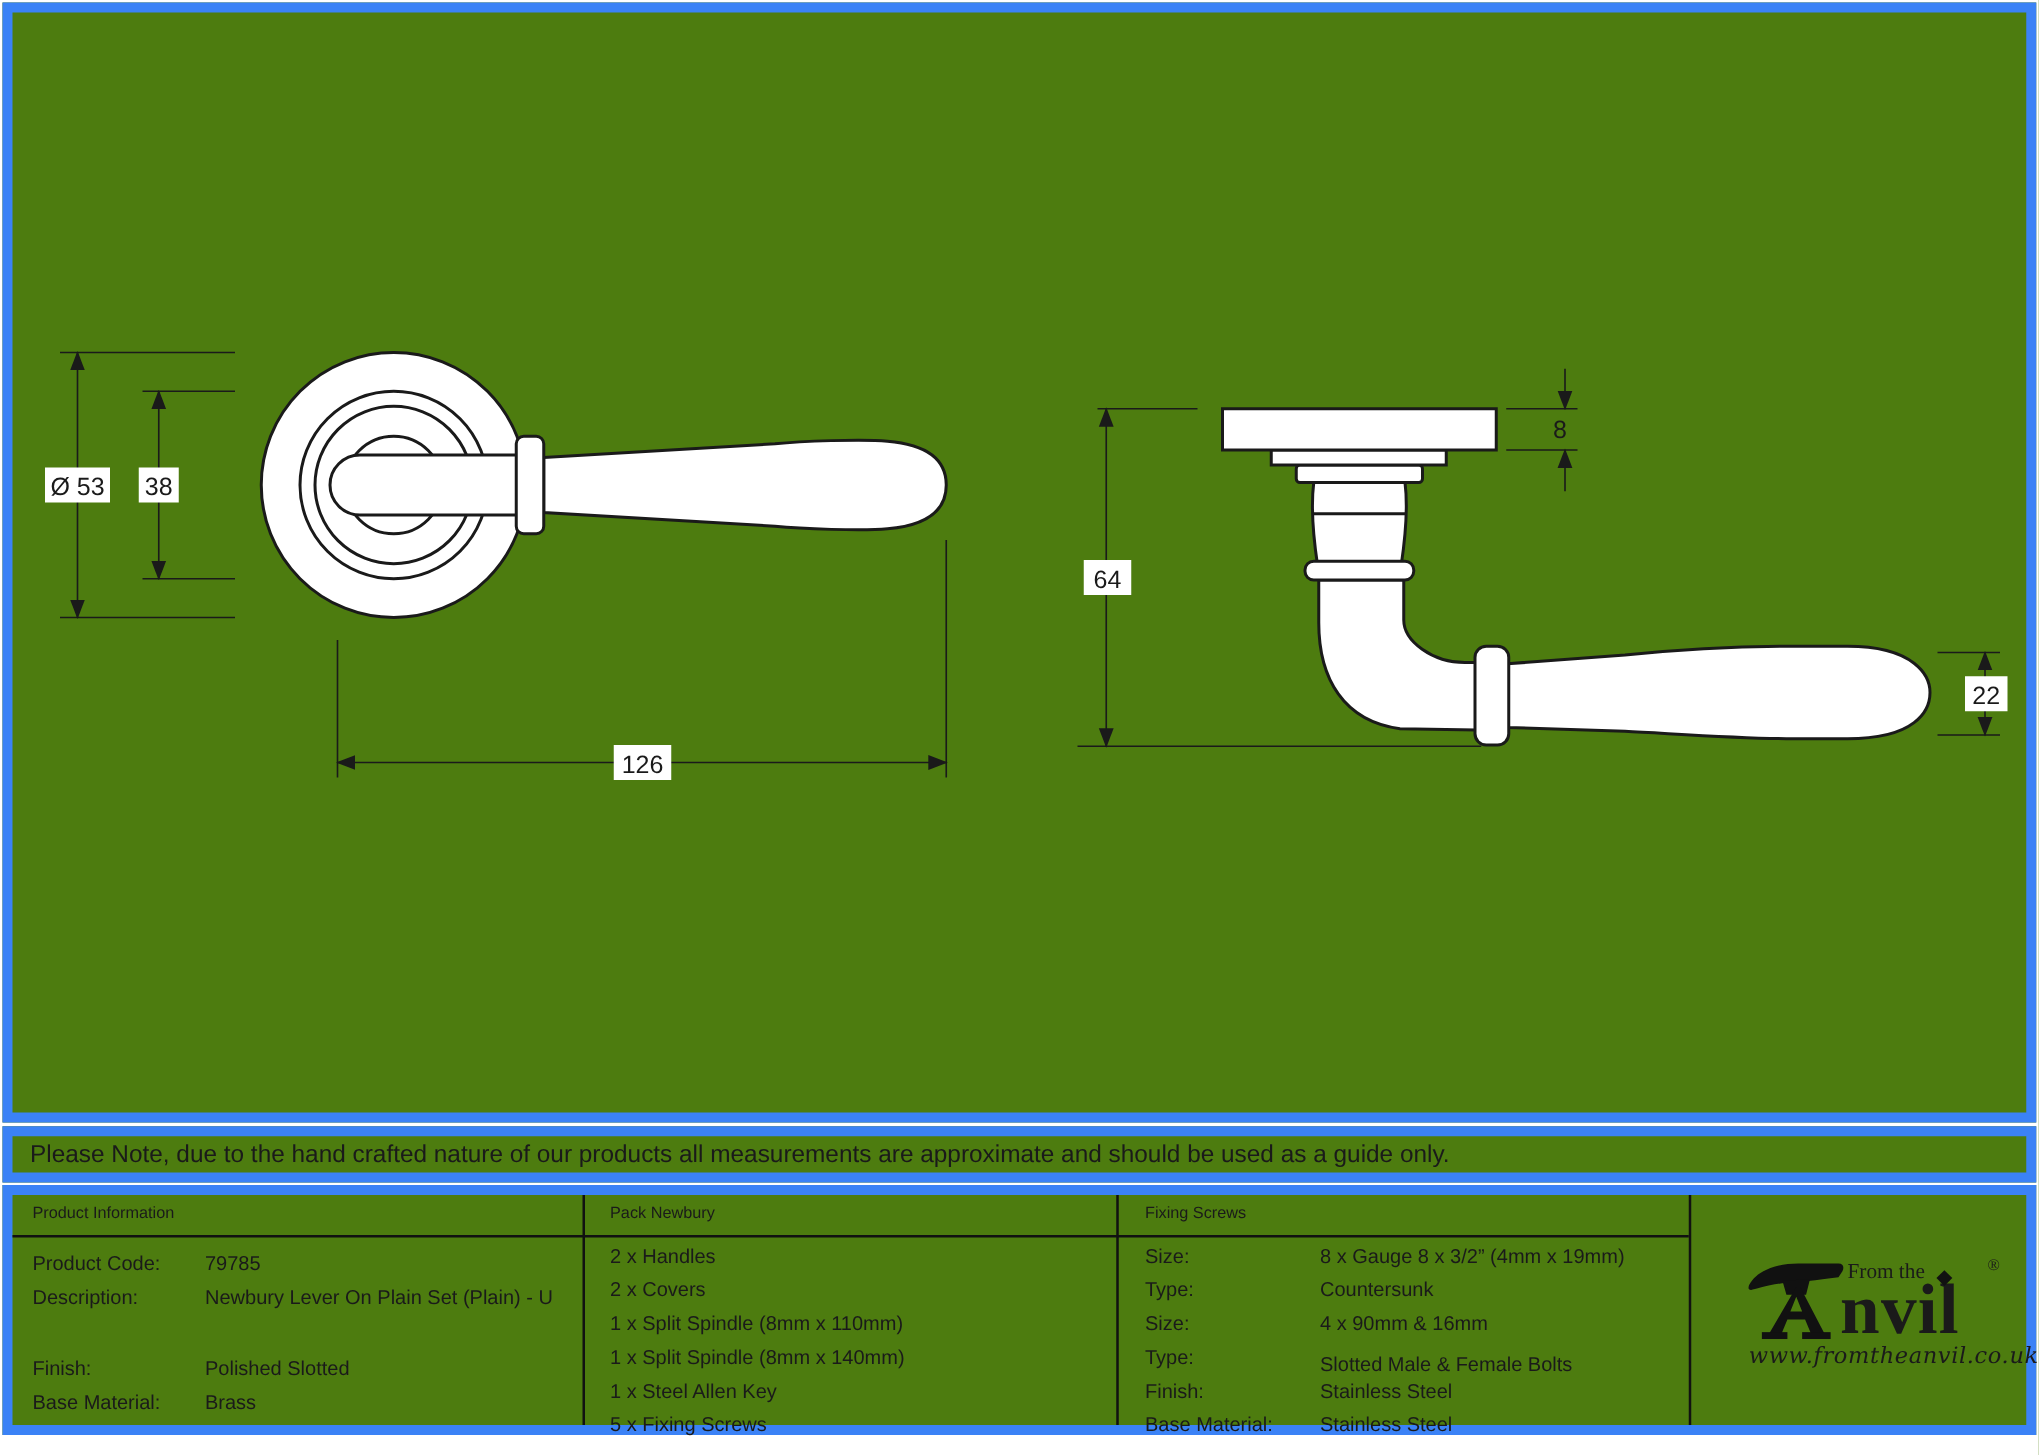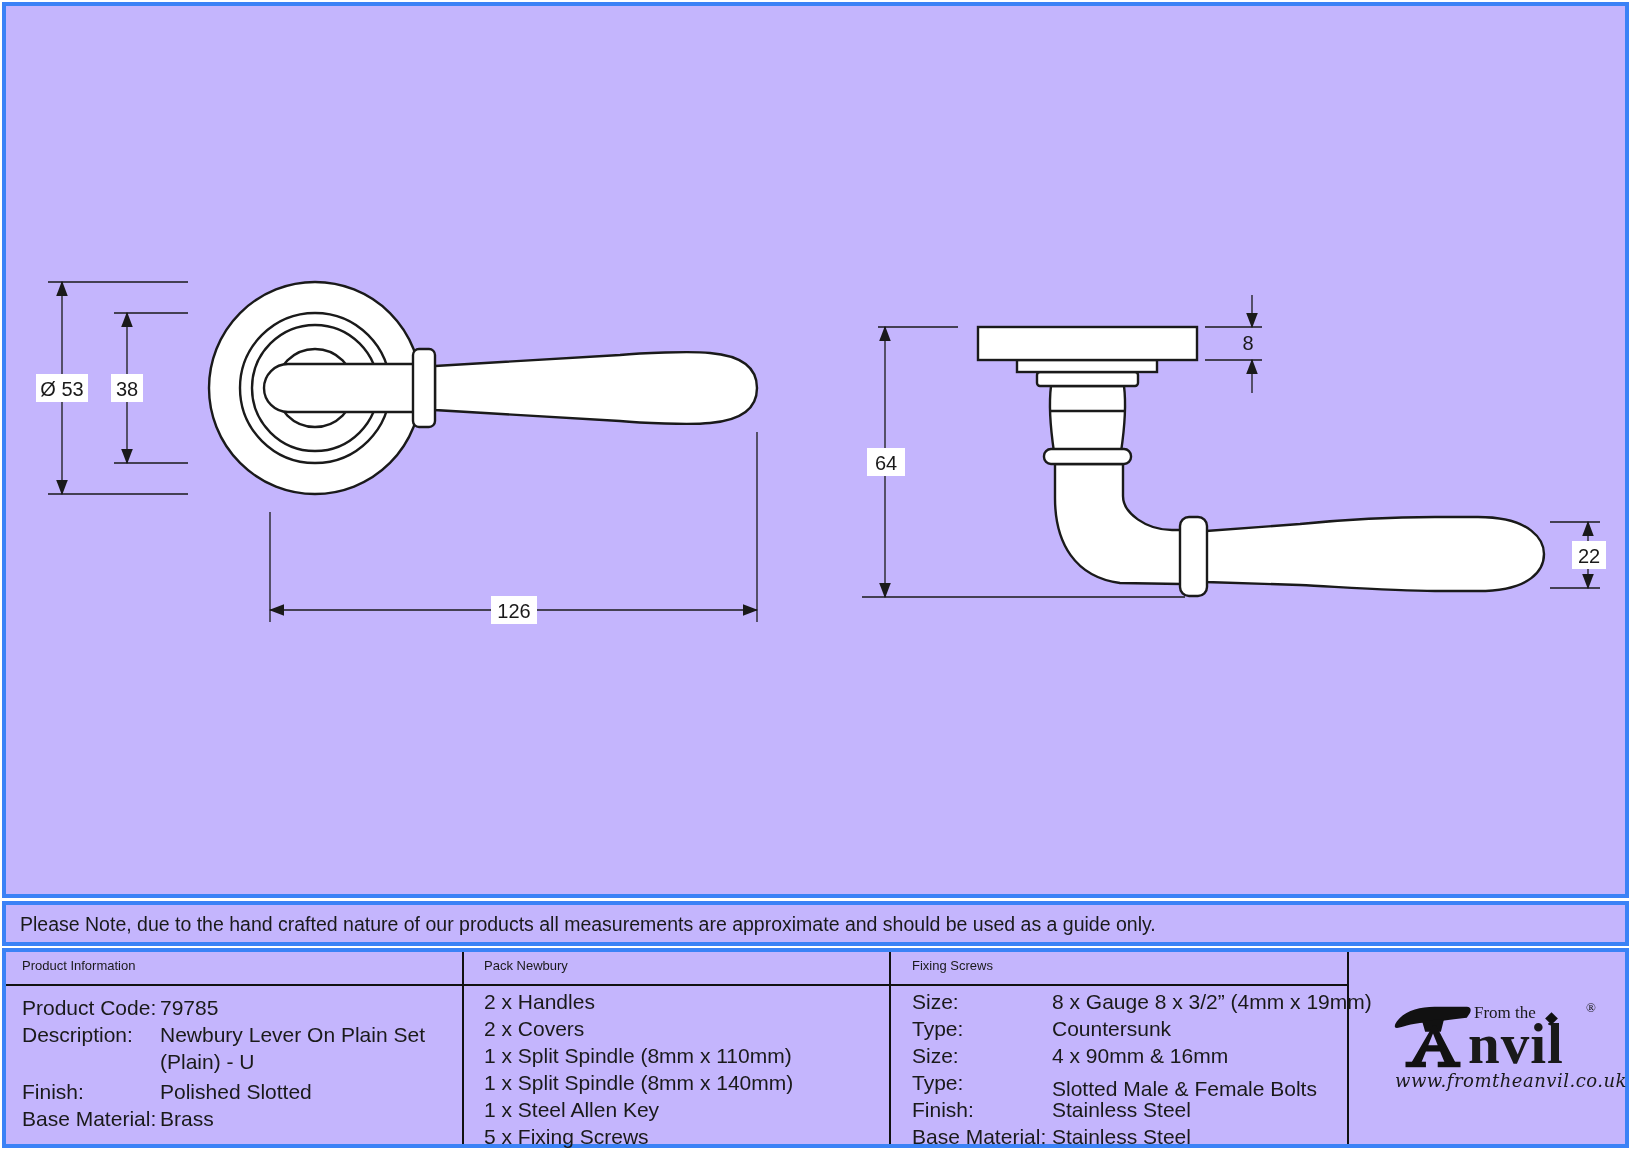--- a/index.html
+++ b/index.html
@@ -1,33 +1,33 @@
 <!DOCTYPE html>
 <html><head>
 <meta charset="utf-8">
 <style>
   html,body{margin:0;padding:0;}
   body{
     width:1631px;height:1164px;position:relative;overflow:hidden;
     background:#ffffff;color:#1a1a1a;
     font-family:"Liberation Sans", sans-serif;
   }
-  .box{position:absolute;border:4px solid #3b82f6;background:#c4b5fd;box-sizing:border-box;}
+  .box{position:absolute;border:8px solid #3b82f6;background:#4d7c0f;box-sizing:border-box;}
   #drawing-box{left:2px;top:2px;width:1627px;height:896px;}
   #note-box{left:2px;top:901px;width:1627px;height:45px;}
   #note-box .note-text{
     position:absolute;left:14px;top:50%;transform:translateY(-50%);
     font-size:19.5px;white-space:nowrap;
   }
   #table-box{left:2px;top:948px;width:1627px;height:200px;}
   #drawing-svg{position:absolute;left:0;top:0;}
   .vline{position:absolute;top:0;bottom:0;width:2px;background:#111;}
   .hhead{position:absolute;left:0;top:32px;width:1341px;height:2px;background:#111;}
   .th{position:absolute;top:6px;font-size:13px;white-space:nowrap;}
-  .cellline{position:absolute;font-size:21px;line-height:27px;white-space:nowrap;}
+  .cellline{position:absolute;font-size:16px;line-height:27px;white-space:nowrap;}
   .wrapval{white-space:normal;width:300px;}
   
   #logo-cell{position:absolute;left:1341px;top:0;width:284px;height:196px;}
   #logo-tagline{position:absolute;left:127px;top:51px;font-family:"Liberation Serif",serif;font-size:17px;}
   #logo-brand{position:absolute;left:121px;top:63px;font-family:"Liberation Serif",serif;
     font-weight:bold;font-size:57px;line-height:1;letter-spacing:1px;}
   #logo-diamond{position:absolute;left:200px;top:62px;width:9px;height:9px;background:#111;transform:rotate(45deg);}
   #logo-reg{position:absolute;left:239px;top:48px;font-family:"Liberation Serif",serif;font-size:13px;}
   #logo-site{position:absolute;left:48px;top:118px;font-family:"DejaVu Serif",serif;
     font-style:italic;font-size:18px;letter-spacing:0.5px;white-space:nowrap;}

